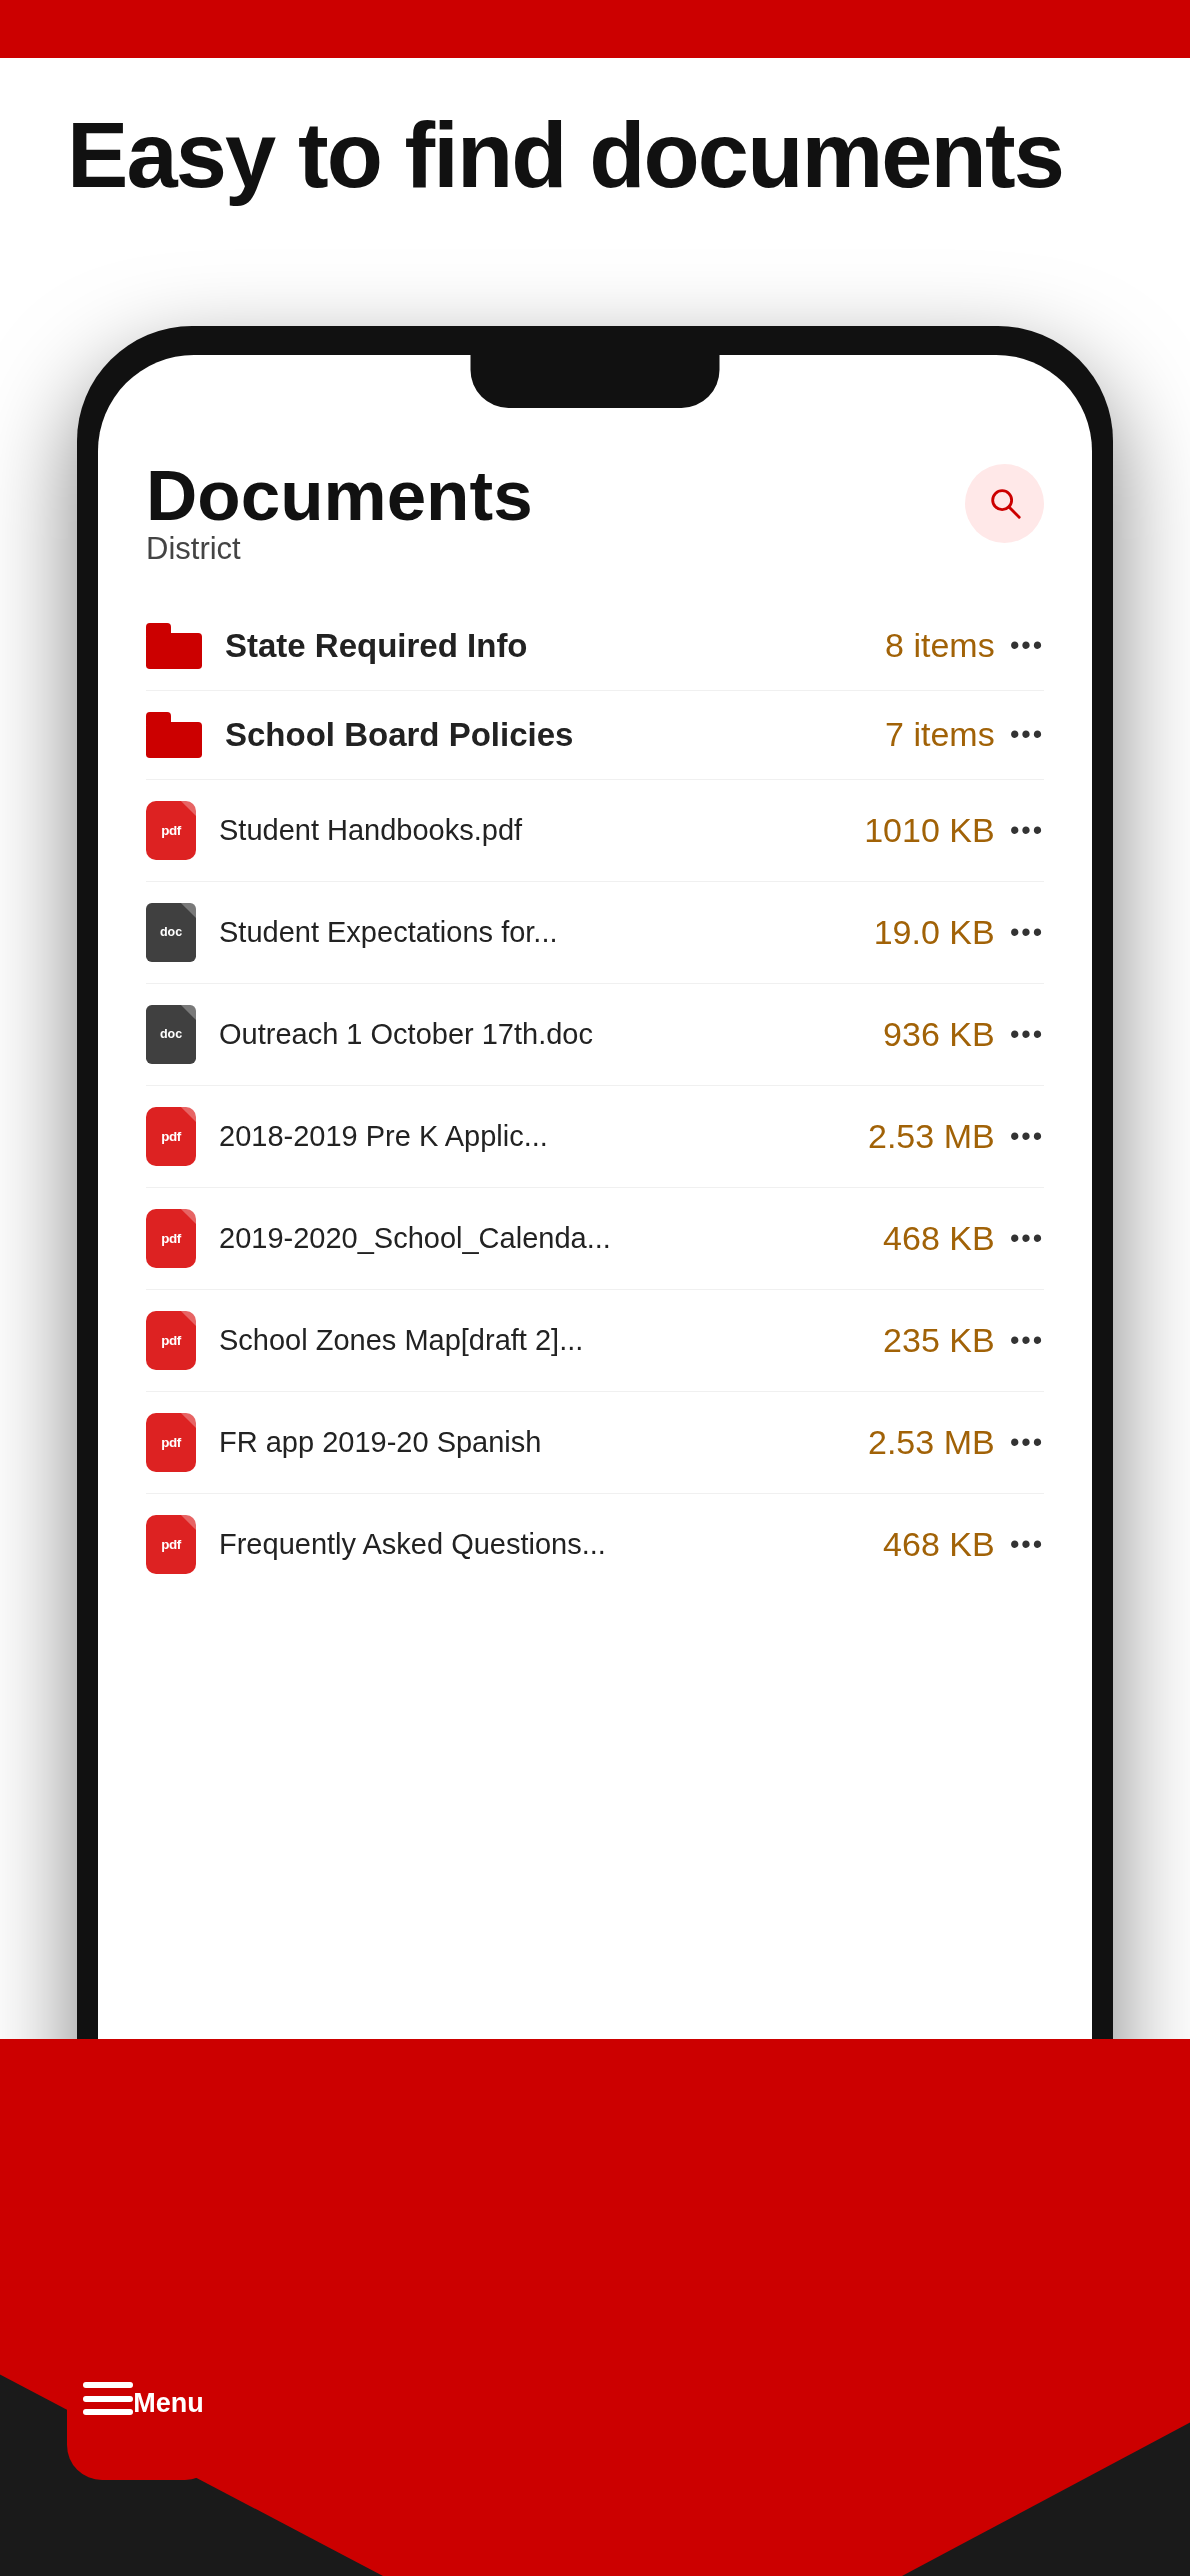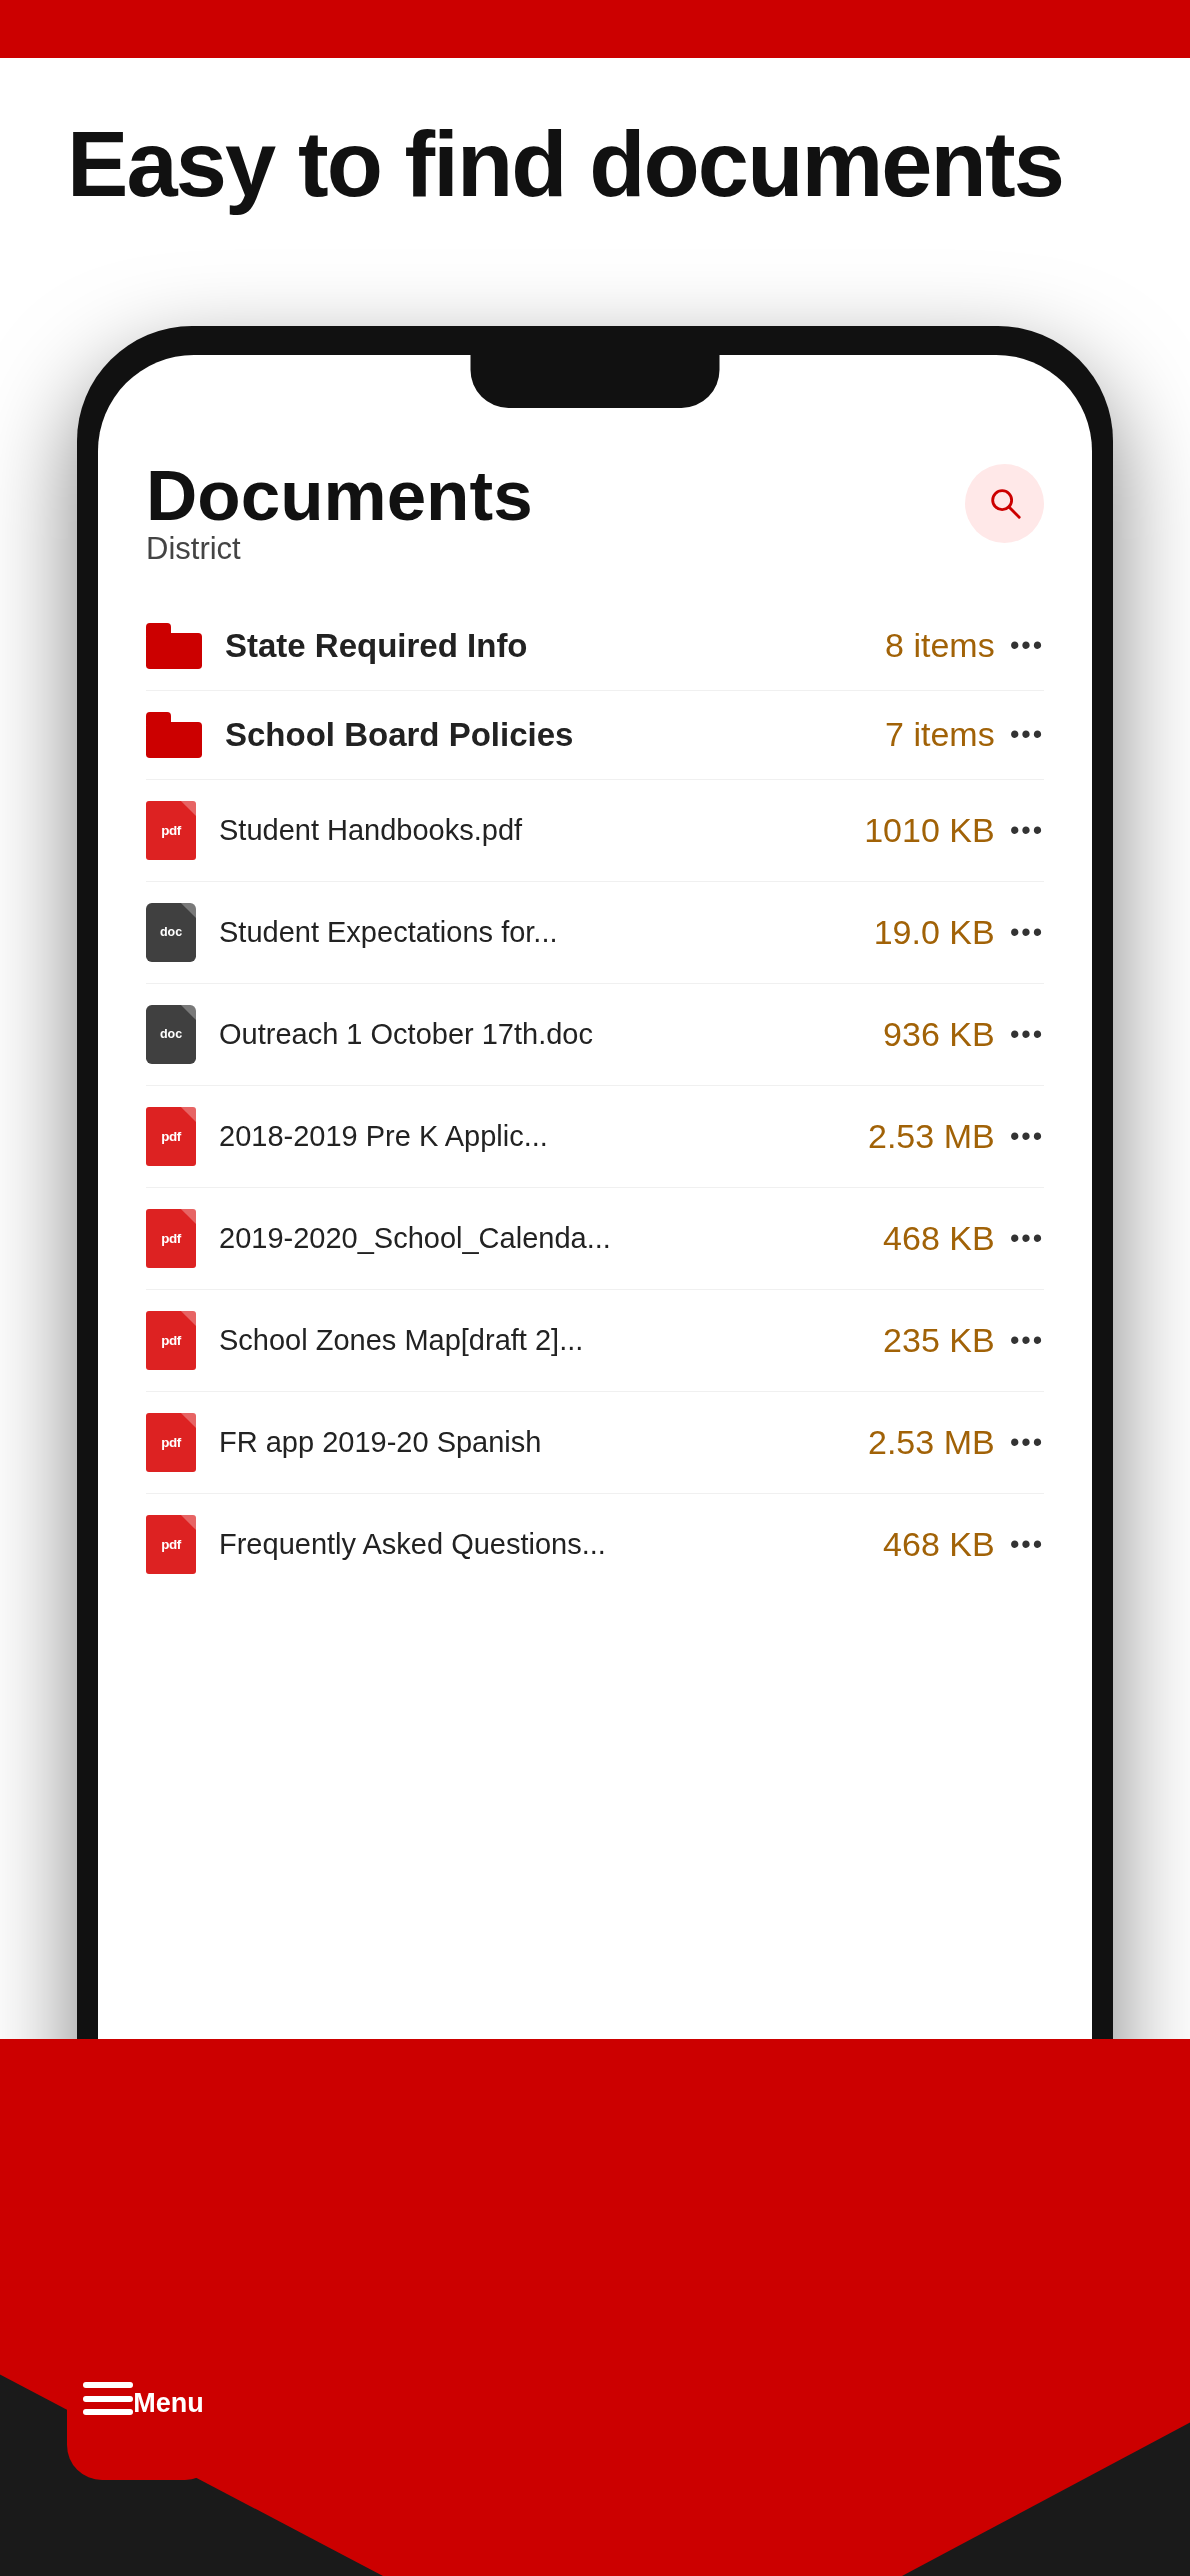--- a/index.html
+++ b/index.html
@@ -52,21 +52,21 @@
       right: 0;
       width: 288px;
       height: 192px;
       background: #1a1a1a;
       clip-path: polygon(100% 100%, 0 100%, 100% 20%);
     }
 
     
     .headline {
       position: absolute;
-      top: 114px;
+      top: 105px;
       left: 67px;
       right: 67px;
       font-size: 92px;
       font-weight: 900;
       color: #111111;
       line-height: 1.1;
       letter-spacing: -1.9px;
     }
 
     
@@ -200,21 +200,21 @@
       background: #cc0000;
       border-radius: 3.8px 3.8px 0 0;
     }
 
     .pdf-icon {
       width: 50px;
       height: 59px;
       flex-shrink: 0;
       margin-right: 23px;
       background: #dd2222;
-      border-radius: 3px;
+      border-radius: 10px;
       display: flex;
       align-items: center;
       justify-content: center;
       font-size: 13.4px;
       font-weight: 800;
       color: white;
       letter-spacing: -0.5px;
       position: relative;
     }
 

